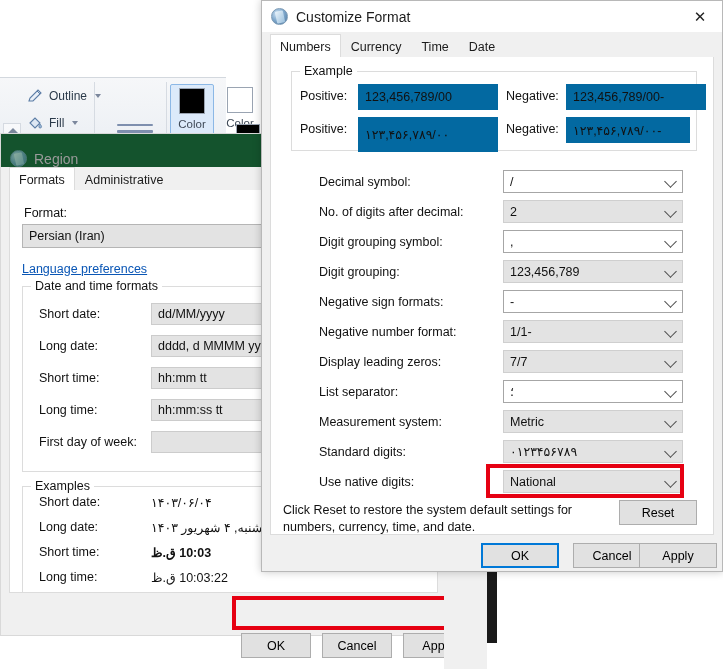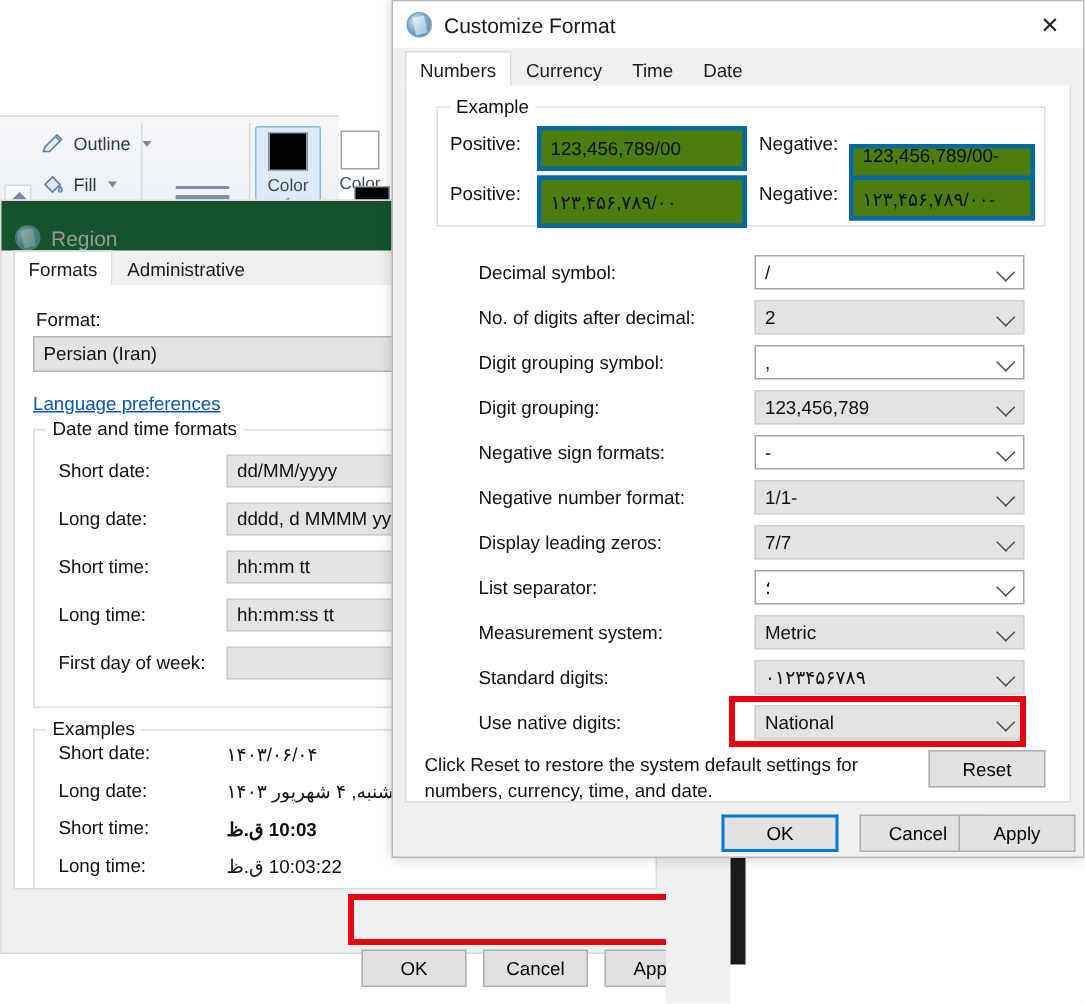--- a/index.html
+++ b/index.html
@@ -154,21 +154,21 @@
     font-size: 15px; color: #222; font-family: "DejaVu Sans", sans-serif;
   }
   #cf-tabs { position: absolute; left: 8px; top: 33px; right: 8px; height: 24px;
     border-bottom: 1px solid #dcdcdc; }
   #cf-panel {
     position: absolute; left: 8px; top: 56px; right: 8px; height: 478px;
     background: #ffffff; border: 1px solid #dcdcdc; border-top: none;
     box-sizing: border-box;
   }
   .ro-field {
-    position: absolute; background: #4d7c0f; border: 3px solid #0369a1;
+    position: absolute; background: #0369a1; border: 1px solid #0369a1;
     box-sizing: border-box; font-size: 12.5px; color: #111;
     display: flex; align-items: center; padding: 12px 6px;
   }
   .cb {
     position: absolute; height: 23px; box-sizing: border-box;
     border: 1px solid #a6a6a6; font-size: 12.5px; color: #111;
     display: flex; align-items: center; padding-left: 6px;
   }
   .cb.gray { background: #e3e3e3; border-color: #cfcfcf; }
   .cb.white { background: #ffffff; }
@@ -377,21 +377,21 @@
     <div id="cf-panel">
 
       <div class="groupbox" style="left:20px; top:14px; width:406px; height:80px;">
         <div class="group-title">Example</div>
 
         <div class="lbl" style="left:8px; top:17px;">Positive:</div>
         <div class="ro-field" style="left:66px; top:12px; width:140px; height:25px;">
           <span>123,456,789/00</span>
         </div>
         <div class="lbl" style="left:214px; top:17px;">Negative:</div>
-        <div class="ro-field" style="left:274px; top:24px; width:124px; height:25px;align-items:flex-end;">
+        <div class="ro-field" style="left:274px; top:12px; width:140px; height:25px;">
           <span>123,456,789/00-</span>
         </div>
 
         <div class="lbl" style="left:8px; top:50px;">Positive:</div>
         <div class="ro-field rtl" style="left:66px; top:45px; width:140px; height:35px; justify-content:flex-end;">
           <span>۱۲۳,۴۵۶,۷۸۹/۰۰</span>
         </div>
         <div class="lbl" style="left:214px; top:50px;">Negative:</div>
         <div class="ro-field rtl" style="left:274px; top:45px; width:124px; height:25px; justify-content:flex-end;">
           <span>-۱۲۳,۴۵۶,۷۸۹/۰۰</span>

